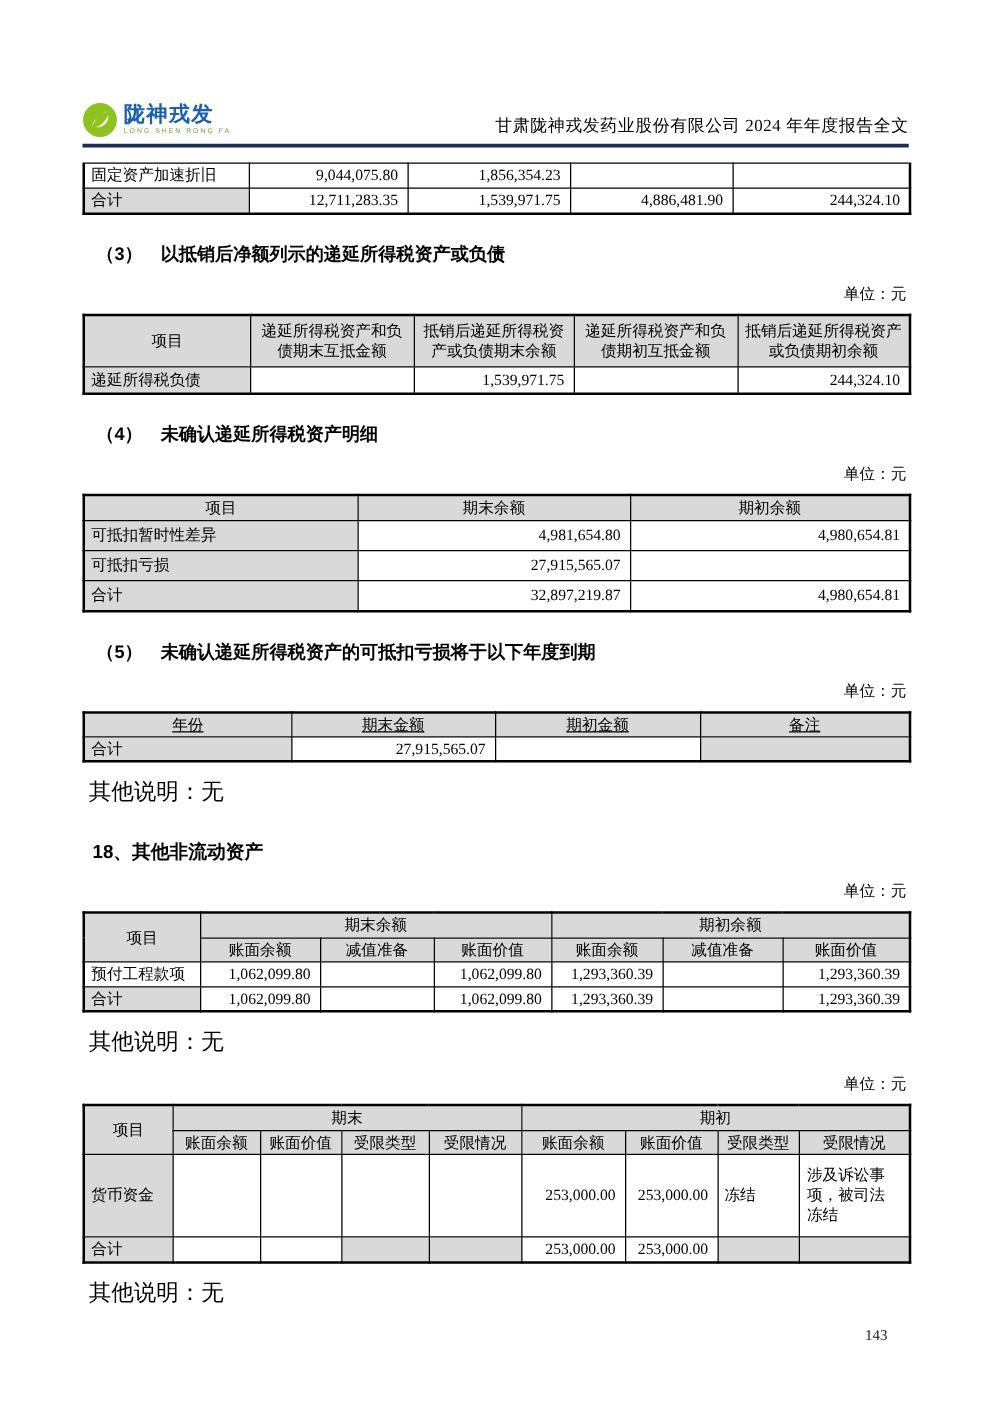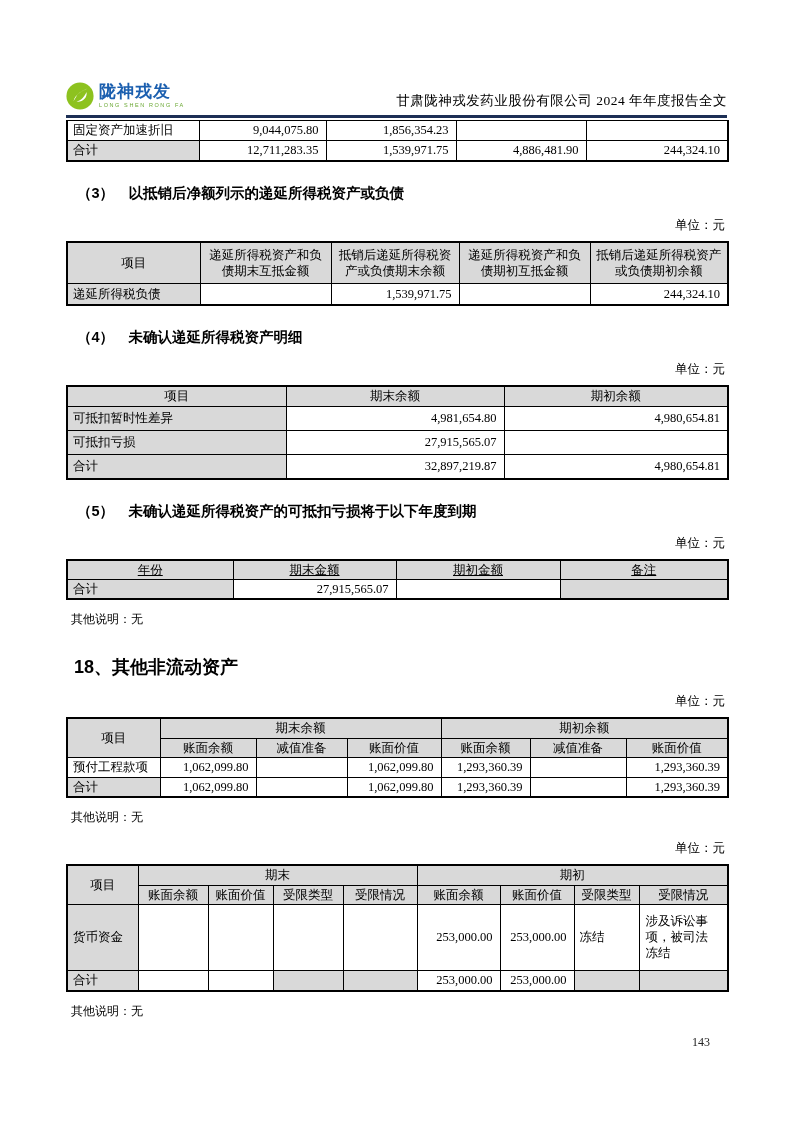--- a/index.html
+++ b/index.html
@@ -16,39 +16,39 @@
   .logo-name { font-family:"Liberation Sans","DejaVu Sans",sans-serif; font-weight:bold;
                font-size:17px; color:#1b5faf; letter-spacing:1px; }
   .logo-sub { font-family:"Liberation Sans","DejaVu Sans",sans-serif; font-size:5.5px;
               color:#6aa832; letter-spacing:1.6px; margin-top:3px; }
   .doc-title { font-size:13.5px; letter-spacing:0.5px; }
 
   
   .sec-h { font-family:"Liberation Sans","DejaVu Sans",sans-serif; font-weight:bold;
            font-size:14.5px; padding-left:11px; }
   .h-sub { margin-top:22px; }
-  .h-big { margin-top:27px; padding-left:8px; font-size:18px; }
+  .h-big { margin-top:27px; padding-left:8px; font-size:15px; }
   .h-big19 { margin-top:33px; }
   .unit { text-align:right; font-size:12.5px; margin-top:14px; margin-bottom:7px; padding-right:2px; }
-  .note { font-size:12px; margin-top:11px; padding-left:5px; }
+  .note { font-size:18px; margin-top:11px; padding-left:5px; }
   .page-num { text-align:right; font-size:12px; margin-top:15px; padding-right:17px; color:#222; }
 
   
   table { border-collapse:collapse; table-layout:fixed; width:661px;
           font-size:12.5px; border:2px solid #000; }
   th,td { border:1px solid #000; font-weight:normal; padding:1px 4px;
           line-height:1.3; overflow:hidden; vertical-align:middle; }
   th { background:#d9d9d9; text-align:center; padding:1px 3px; }
   td.gray { background:#d9d9d9; }
   td.label { text-align:left; padding-left:5px; }
   td.num { text-align:right; padding-right:7px; }
   td.txt { text-align:left; padding-left:5px; }
   td.wrap { text-align:left; padding:1px 10px 1px 6px; }
 
-  .t0 { margin-top:2px; border-top-width:1px; }
+  .t0 { margin-top:12px; border-top-width:1px; }
   .t0 td { height:20px; }
   .s3t { }
   .s3t tr.hdr th { height:42px; }
   .s3t td { height:21px; }
   .s4t td { height:24px; }
   .s4t th { height:21px; }
   .s5t th { height:16px;text-decoration:underline; }
   .s5t td { height:20px; }
   .s18t th { height:19px; }
   .s18t td { height:20px; }

